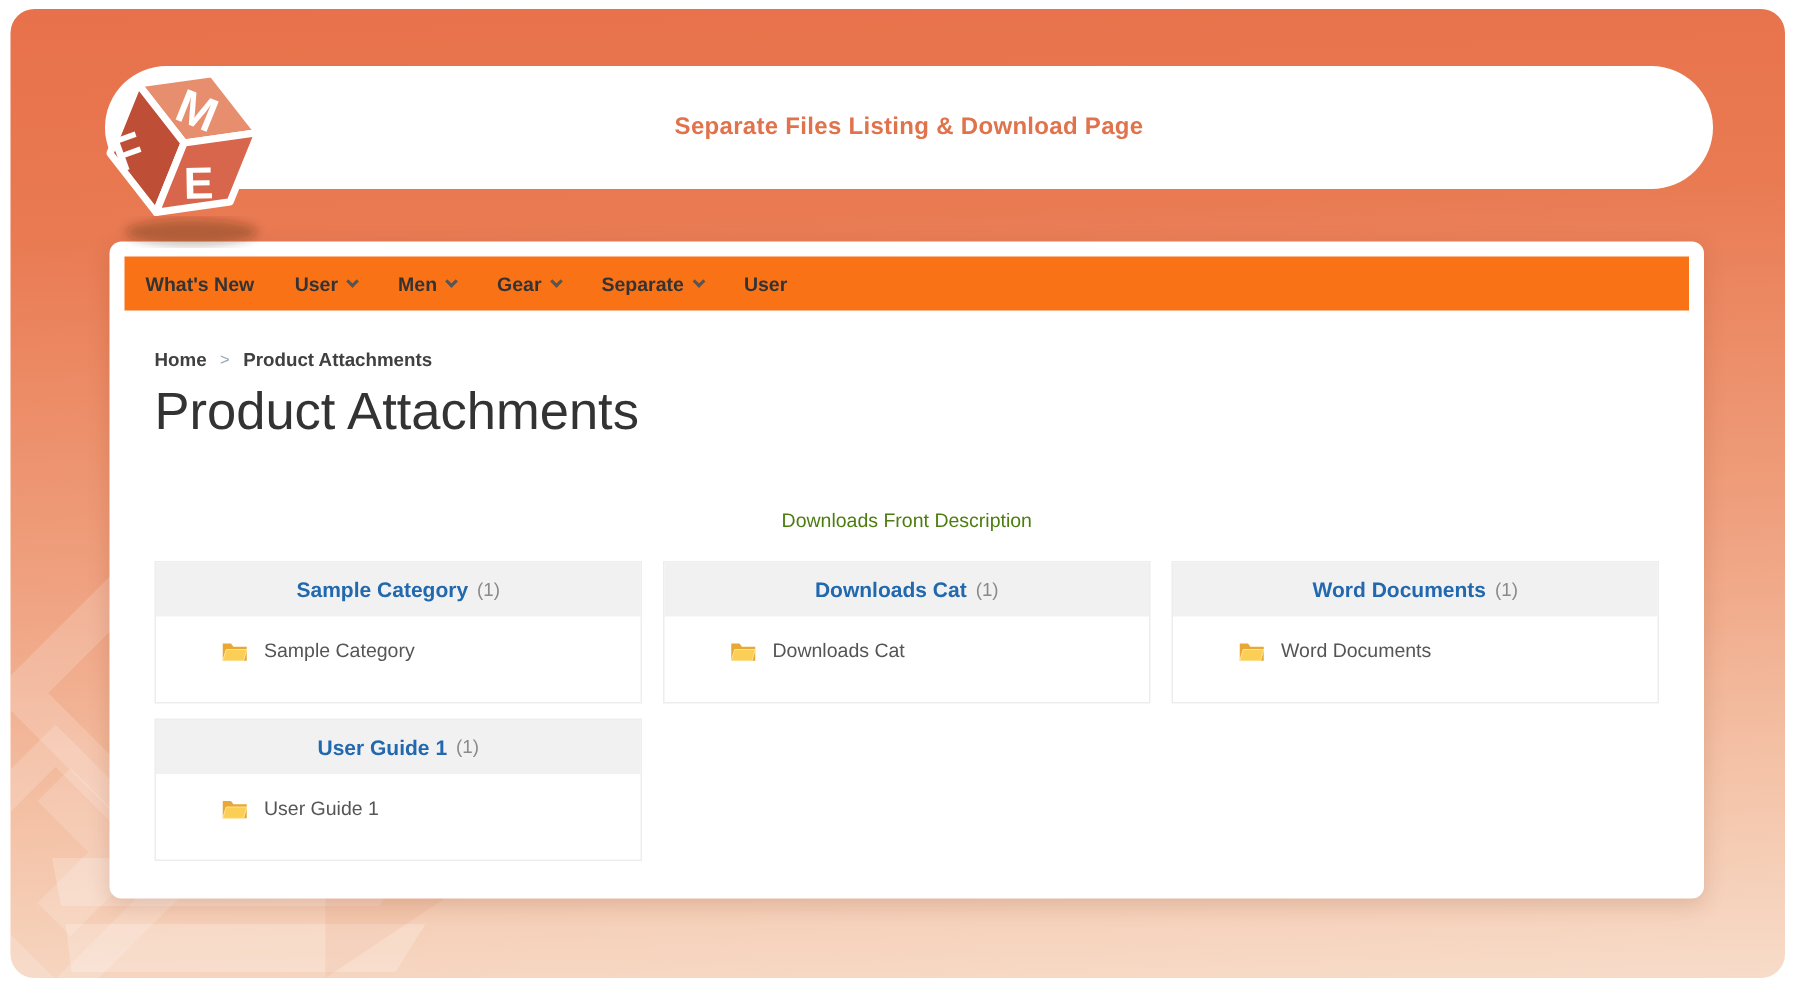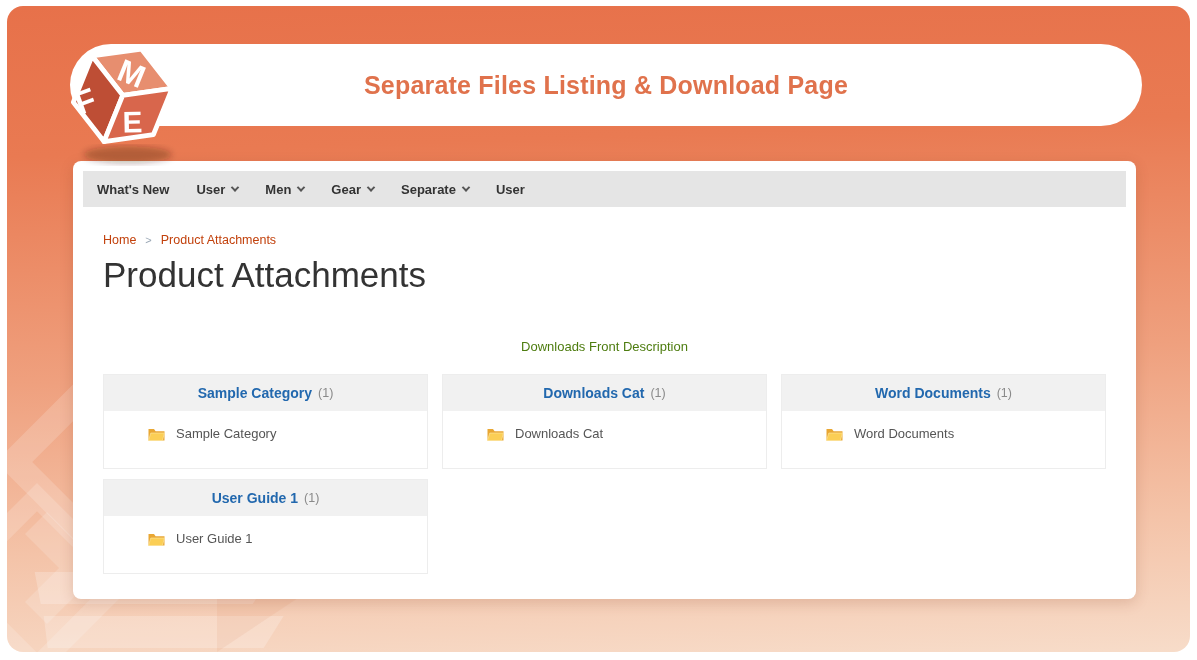--- a/index.html
+++ b/index.html
@@ -13,40 +13,40 @@
     background:linear-gradient(178deg,#E7714A 0%, #E97A52 22%, #EFA07E 55%, #F4C3A8 80%, #F7DCC9 100%);
   }
   .watermark { position:absolute; left:0; bottom:0; pointer-events:none; }
 
   
   .banner {
     position:absolute; left:63px; top:38px; width:1072px; height:82px;
     background:#fff; border-radius:41px;
     display:flex; align-items:center; justify-content:center;
   }
-  .banner-title { font-size:25px; font-weight:bold; color:#E0724C; letter-spacing:0.2px; }
+  .banner-title { font-size:16px; font-weight:bold; color:#E0724C; letter-spacing:0.2px; }
   .logo { position:absolute; left:44px; top:22px; width:142px; height:142px; z-index:3; }
 
   
   .storefront {
     position:absolute; left:66px; top:155px; width:1063px; height:438px;
     background:#fff; border-radius:8px; box-shadow:0 4px 14px rgba(120,50,20,0.18);
   }
   .nav {
-    margin:10px 10px 0 10px; height:36px; background:#e5e5e5;
+    margin:10px 10px 0 10px; height:36px; background:#f97316;
     display:flex; align-items:center; padding:0 14px; gap:27px;text-align:right;
   }
   .nav-item { font-size:13px; font-weight:bold; color:#333; display:flex; align-items:center; gap:7px; cursor:pointer; }
   .chev {
     width:6px; height:6px; border-right:2px solid #555; border-bottom:2px solid #555;
     transform:rotate(45deg) translate(-1px,-1px); display:inline-block;
   }
   .content { padding:0 30px; }
   .breadcrumb { margin-top:26px; font-size:12.5px; display:flex; align-items:center; gap:9px; }
-  .breadcrumb .crumb { color:#c2410c; cursor:pointer; }
+  .breadcrumb .crumb { color:#404040; cursor:pointer;font-weight:bold; }
   .breadcrumb .sep { color:#9AA7B5; font-size:11px; }
   .page-title { margin-top:8px; font-size:35px; font-weight:300; color:#333; }
   .front-desc { margin-top:44px; text-align:center; font-size:13px; color:#4d7c0f; }
 
   .cat-grid { margin-top:20px; display:grid; grid-template-columns:repeat(3,1fr); gap:10px 14px; }
   .cat-card { border:1px solid #EDEDED; background:#fff; height:95px; }
   .cat-head {
     height:36px; background:#F1F1F1; display:flex; align-items:center; justify-content:center; gap:6px;
   }
   .cat-title { font-size:14px; font-weight:bold; color:#2268AE; cursor:pointer; }

